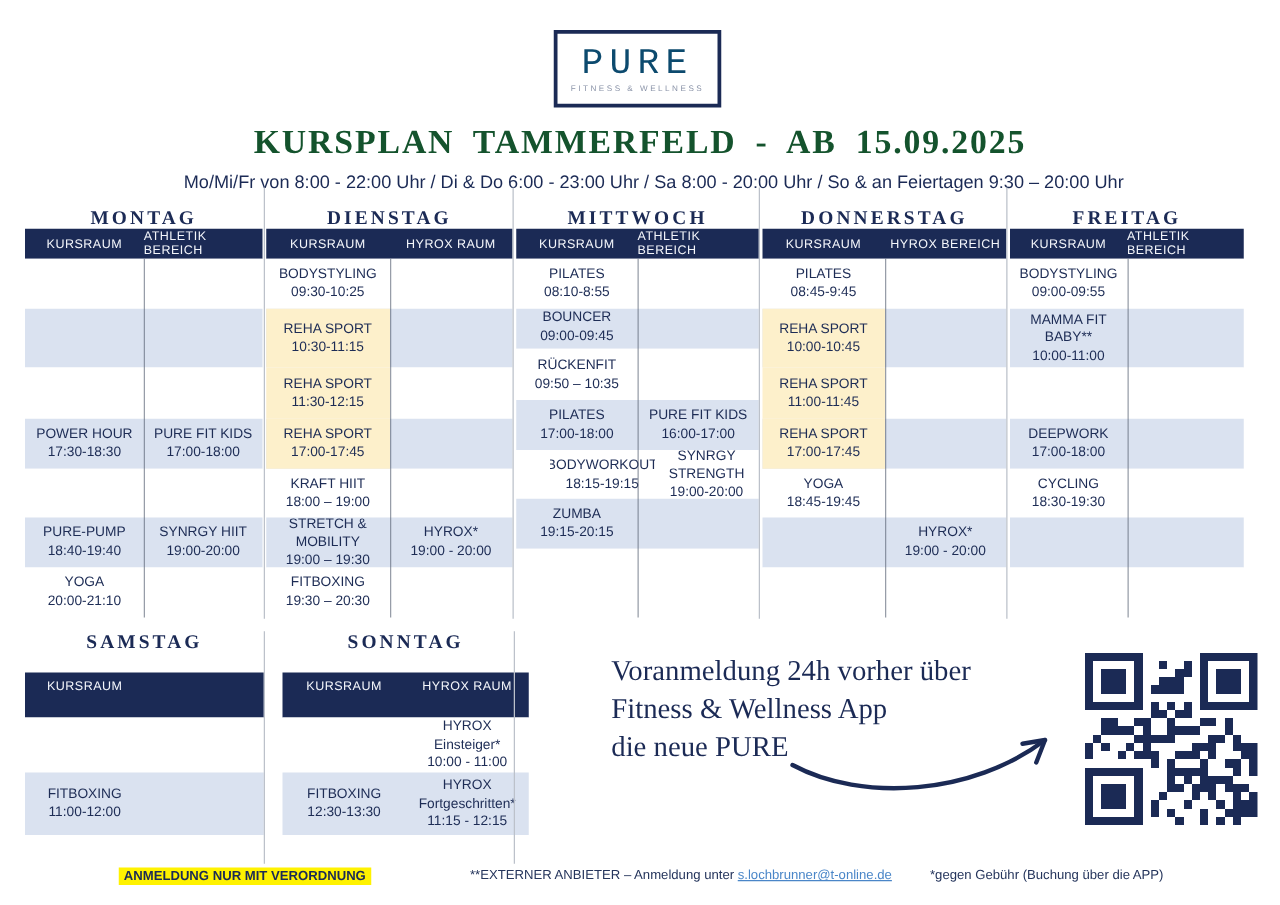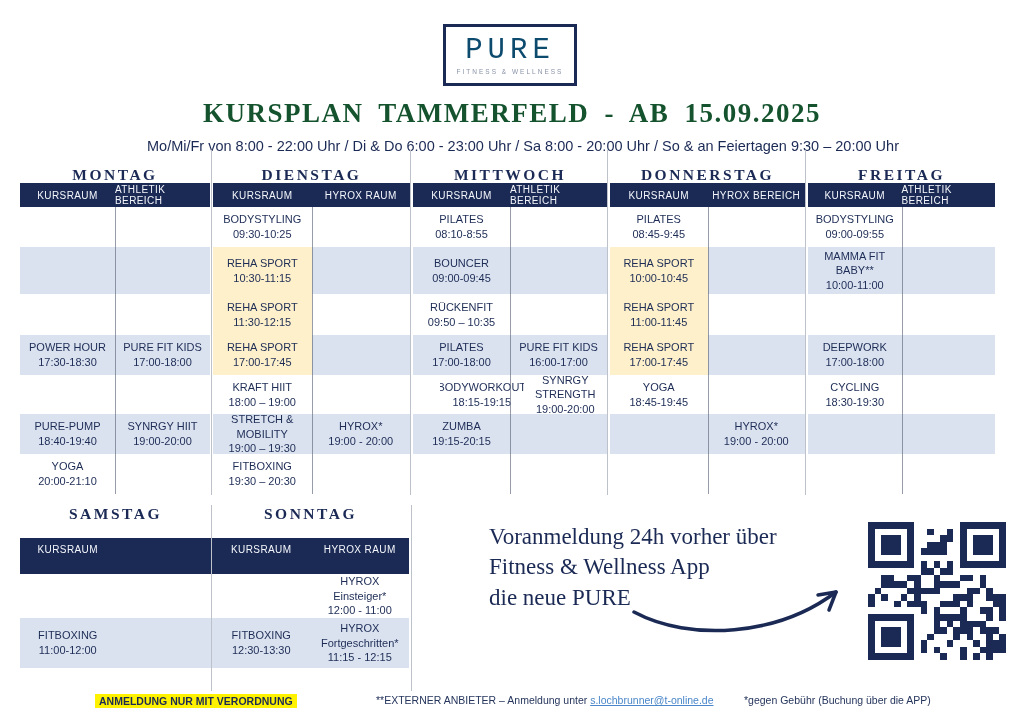--- a/index.html
+++ b/index.html
@@ -14,21 +14,21 @@
 
   
   .page-title{position:absolute;left:0;top:98px;width:1024px;text-align:center;
               font-family:"Liberation Serif", serif;font-weight:bold;font-size:27px;
               letter-spacing:1.5px;word-spacing:7px;color:#14532d;}
   .page-subtitle{position:absolute;left:11px;top:138px;width:1024px;text-align:center;
                  font-size:14.5px;color:#1b2a55;}
 
   
   .week{position:absolute;left:20px;top:166px;display:flex;gap:3px;}
-  .weekend{position:absolute;left:20px;top:505px;display:flex;gap:1px;}
+  .weekend{position:absolute;left:20px;top:505px;display:flex;gap:15px;}
   .day-group{position:relative;}
   .day-title{font-family:"Liberation Serif", serif;font-weight:bold;font-size:15.5px;
              letter-spacing:2.5px;color:#1b2a55;text-align:center;}
   .col-band{background:#1b2a55;display:flex;}
   .col-band span{width:50%;display:flex;justify-content:center;color:#f4f6fb;
                  font-size:10px;letter-spacing:.4px;}
   .band-mid span{align-items:center;}
   .band-top span{align-items:flex-start;padding-top:6px;box-sizing:border-box;}
   .rows{position:relative;}
   .row{display:flex;}
@@ -198,21 +198,21 @@
           <span>ATHLETIK BEREICH</span>
         </div>
         <div class="rows">
           <div class="row w" style="height: 40px;">
             <div class="cell">
               <div class="course-title">PILATES</div>
               <div>08:10-8:55</div>
             </div>
             <div class="cell"></div>
           </div>
-          <div class="row b" style="height: 47px;">
+          <div class="row b" style="height: 32px; flex-direction: column;">
             <div class="cell">
               <div class="course-title">BOUNCER</div>
               <div>09:00-09:45</div>
             </div>
             <div class="cell"></div>
           </div>
           <div class="row w" style="height: 41px;">
             <div class="cell">
               <div class="course-title">RÜCKENFIT</div>
               <div>09:50 – 10:35</div>
@@ -385,21 +385,21 @@
         <div class="day-title" style="height: 33px;">SONNTAG</div>
         <div class="col-band band-top" style="height: 36px;">
           <span>KURSRAUM</span>
           <span>HYROX RAUM</span>
         </div>
         <div class="rows">
           <div class="row w" style="height: 44px;">
             <div class="cell"></div>
             <div class="cell">
               <div class="course-title">HYROX Einsteiger*</div>
-              <div>12:00 - 11:00</div>
+              <div>10:00 - 11:00</div>
             </div>
           </div>
           <div class="row b" style="height: 50px;">
             <div class="cell">
               <div class="course-title">FITBOXING</div>
               <div>12:30-13:30</div>
             </div>
             <div class="cell">
               <div class="course-title">HYROX Fortgeschritten*</div>
               <div>11:15 - 12:15</div>

